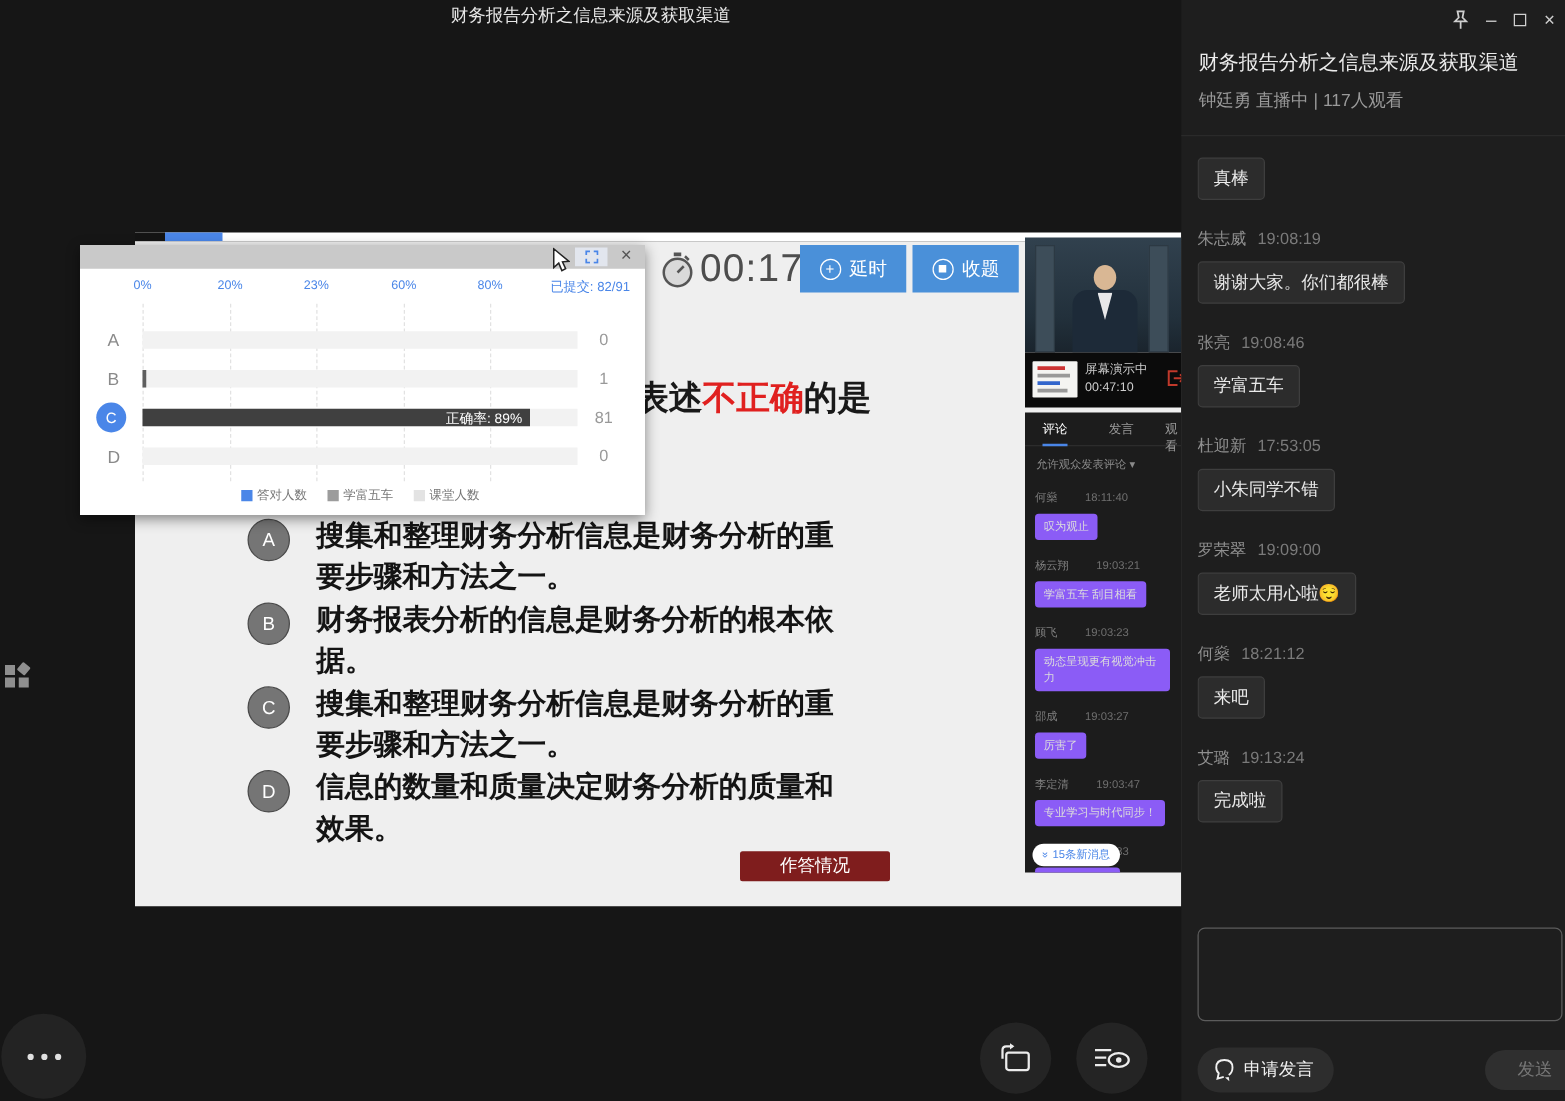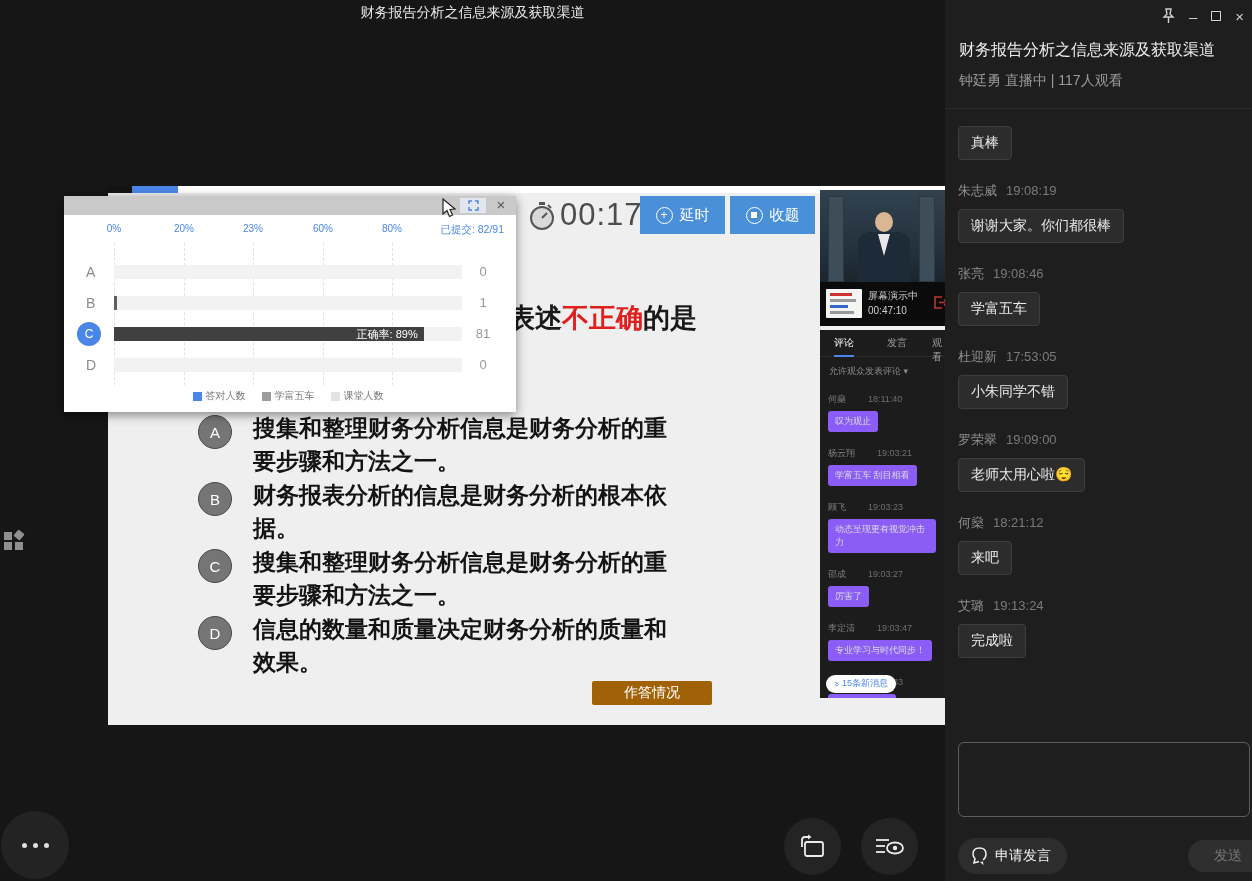--- a/index.html
+++ b/index.html
@@ -25,21 +25,21 @@
   .ring-ico { display:inline-flex; width:17px; height:17px; border:1.4px solid #fff; border-radius:50%; align-items:center; justify-content:center; color:#fff; font-size:12px; line-height:1; }
   .sq-in { width:6px; height:6px; background:#fff; }
 
   
   .question { position:absolute; left:508px; top:300px; font-size:27px; font-weight:bold; color:#191919; white-space:nowrap; z-index:2; }
   .question .hl { color:#e0201f; }
   .option { position:absolute; left:198px; display:flex; gap:21px; z-index:2; }
   .opt-circle { flex:0 0 auto; width:34px; height:34px; margin-top:3px; border-radius:50%; background:#757575; border:1px solid #4a4a4a; color:#fff; font-size:15px; display:flex; align-items:center; justify-content:center; }
   .opt-text { width:436px; font-size:23px; font-weight:bold; color:#141414; line-height:33px; }
   .o-a { top:412px; } .o-b { top:479px; } .o-c { top:546px; } .o-d { top:613px; }
-  .answer-btn { position:absolute; left:592px; top:681px; width:120px; height:24px; background:#a16207; border:none; color:#fff; font-size:14px; border-radius:2px; cursor:pointer; font-family:inherit; z-index:2; }
+  .answer-btn { position:absolute; left:592px; top:681px; width:120px; height:24px; background:#7f1d1d; border:none; color:#fff; font-size:14px; border-radius:2px; cursor:pointer; font-family:inherit; z-index:2; }
 
   
   .poll { position:absolute; left:64px; top:196px; width:452px; height:216px; background:#fff; box-shadow:0 3px 10px rgba(0,0,0,.45); z-index:5; }
   .poll-titlebar { position:relative; height:19px; background:#c9c9c9; }
   .poll-full { position:absolute; right:30px; top:2px; width:26px; height:15px; background:#e2e6ee; border:none; cursor:pointer; display:flex; align-items:center; justify-content:center; }
   .poll-close { position:absolute; right:6px; top:0px; width:18px; height:18px; background:none; border:none; color:#555; font-size:15px; line-height:18px; cursor:pointer; }
   .chart { position:relative; height:197px; }
   .tick { position:absolute; top:8px; transform:translateX(-50%); color:#4a86e8; font-size:10px; }
   .submitted { position:absolute; top:8px; right:12px; color:#4a86e8; font-size:10.5px; }
   .gridline { position:absolute; top:28px; height:142px; width:0; border-left:1px dashed #e2e2e2; }

